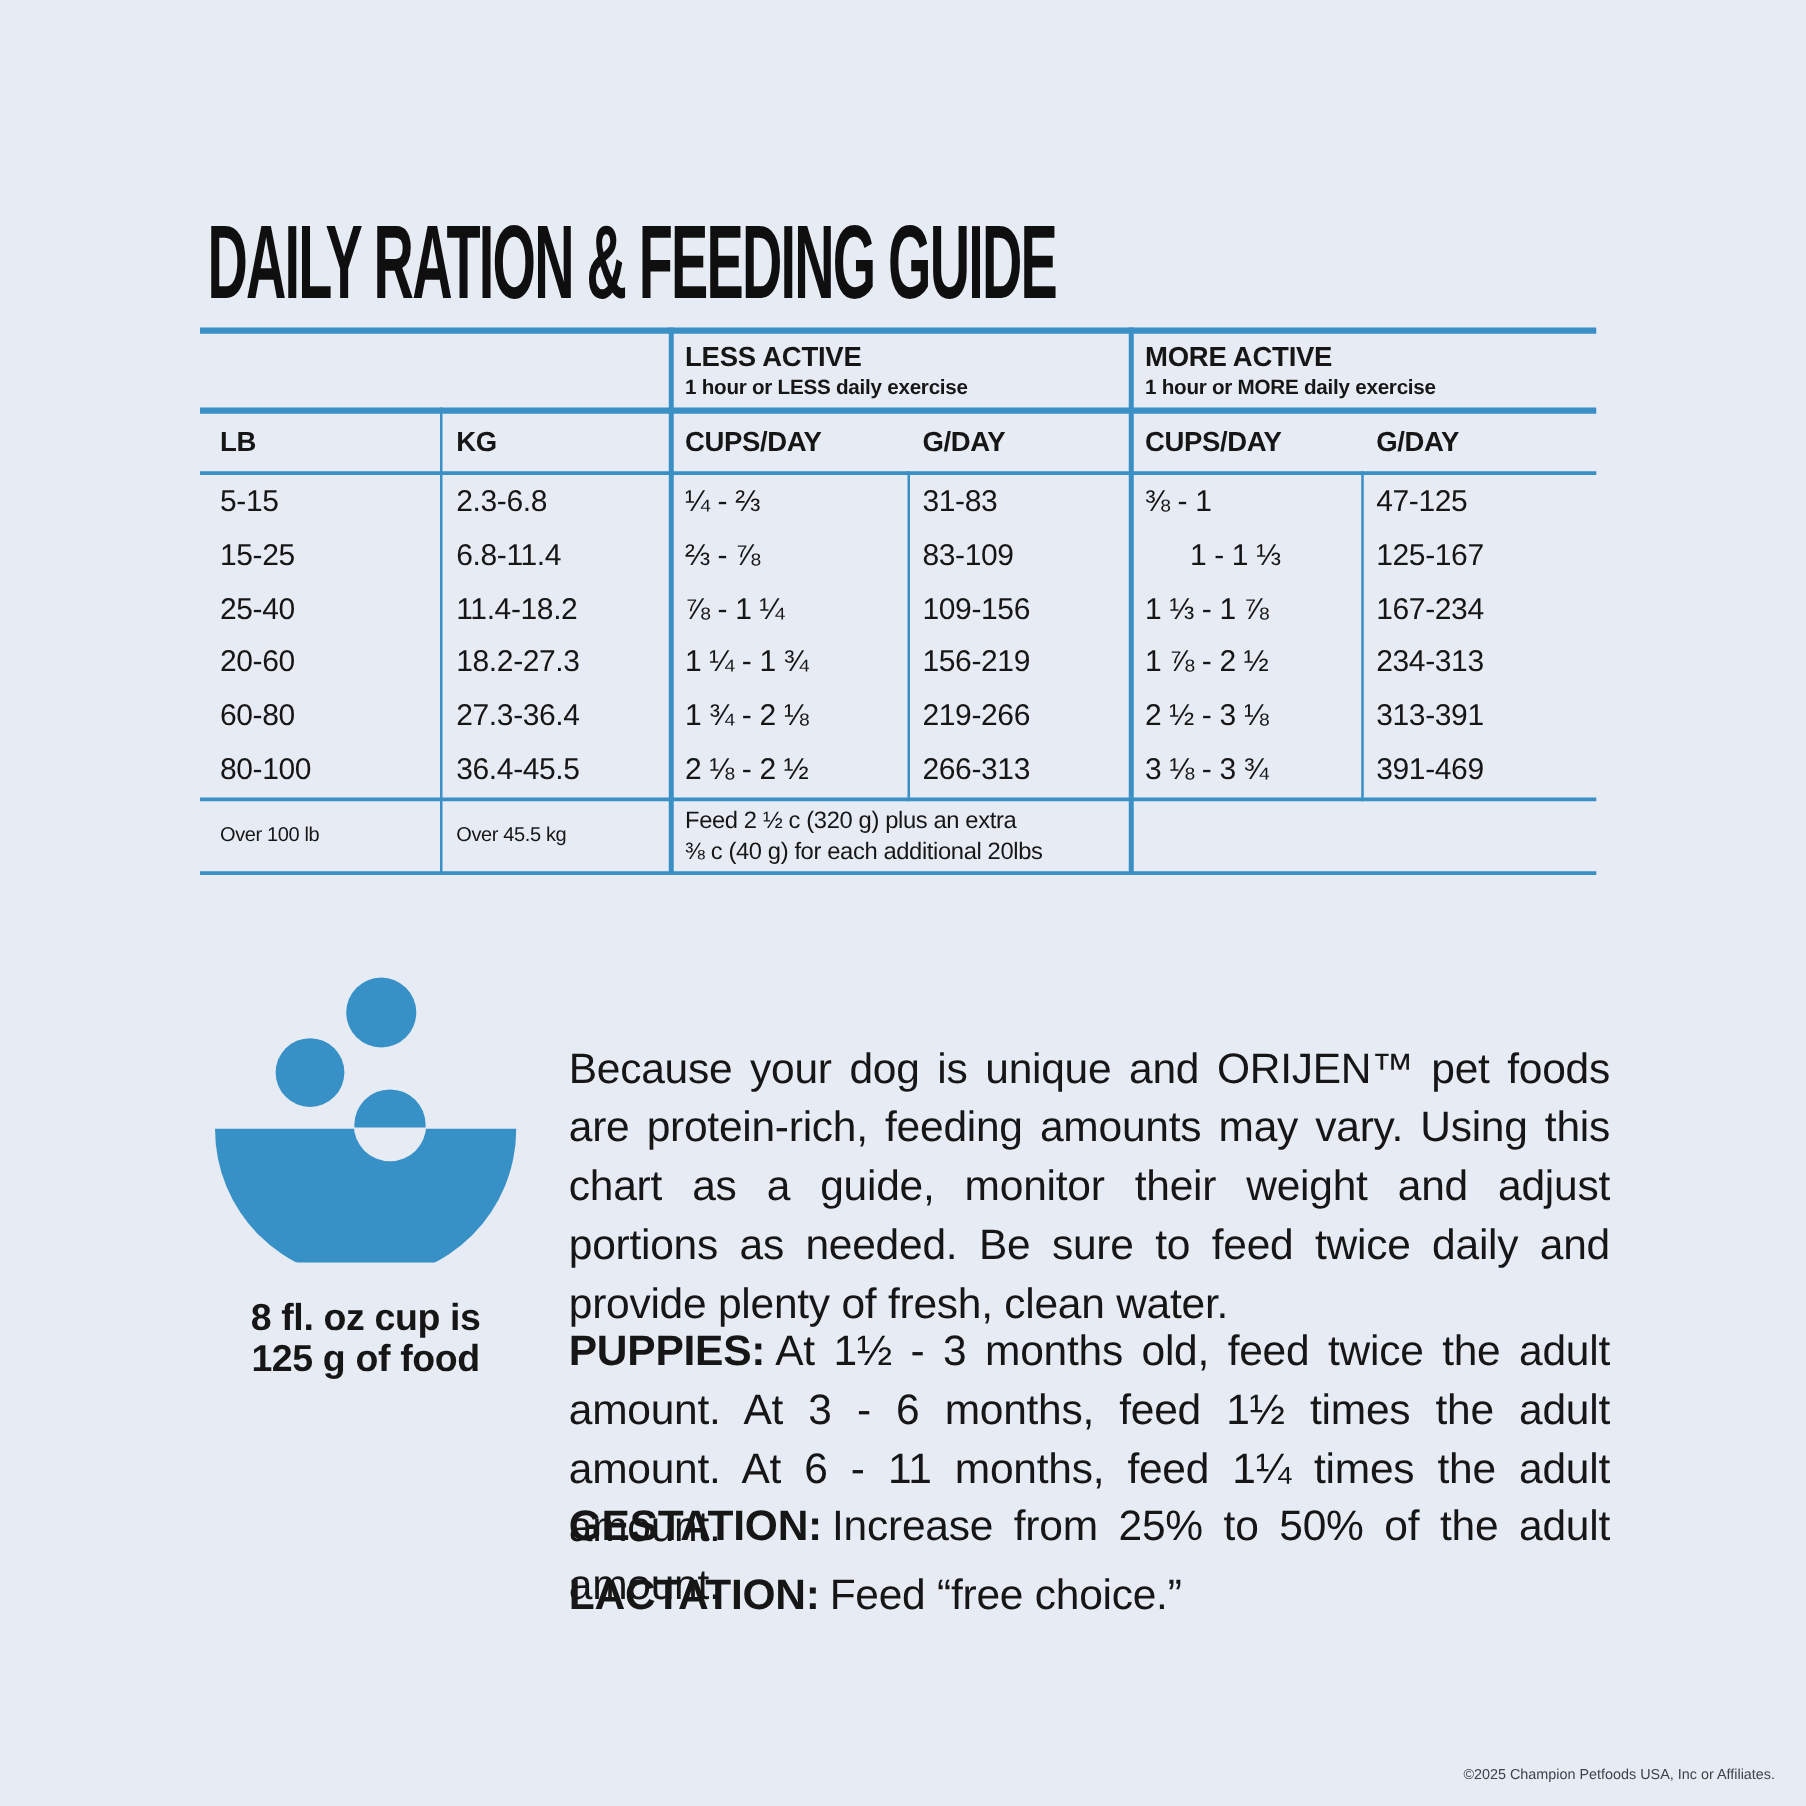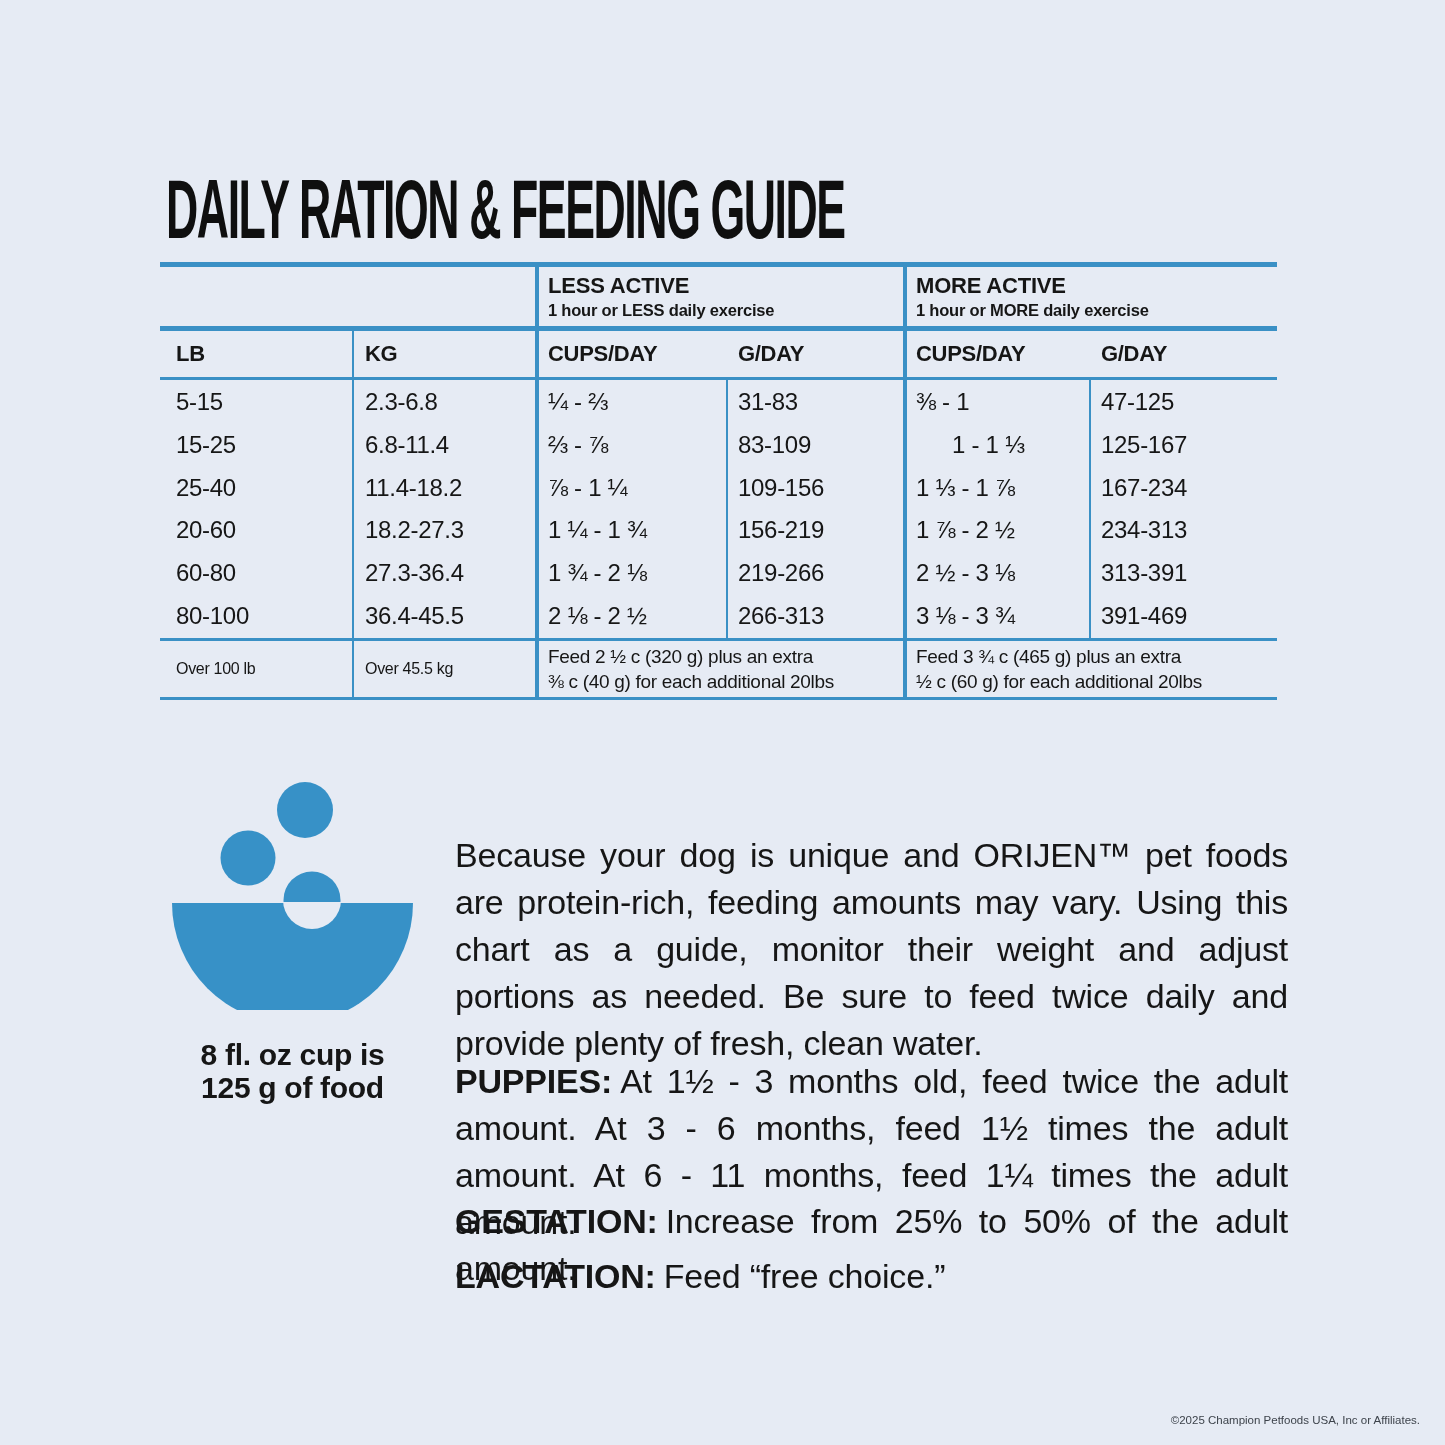--- a/index.html
+++ b/index.html
@@ -128,26 +128,20 @@
     <div class="cell d" style="left:941px;top:332px;height:43px;">391-469</div>
 
     <div class="cell ov" style="left:16px;top:379px;height:56px;">Over 100 lb</div>
     <div class="cell ov" style="left:205px;top:379px;height:56px;">Over 45.5 kg</div>
     <div class="cell" style="left:388px;top:379px;height:56px;width:345px;">
       <span class="feed">
         <span class="fl">Feed 2 ½ c (320 g) plus an extra</span>
         <span class="fl">⅜ c (40 g) for each additional 20lbs</span>
       </span>
     </div>
-    <div class="cell" style="left:756px;top:379px;height:56px;width:350px;">
-      <span class="feed">
-        <span class="fl">Feed 3 ¾ c (465 g) plus an extra</span>
-        <span class="fl">½ c (60 g) for each additional 20lbs</span>
-      </span>
-    </div>
   </div>
 
   <div class="bowl-wrap">
     <svg width="255" height="235" viewBox="0 0 255 235" xmlns="http://www.w3.org/2000/svg">
       <defs>
         <mask id="notch">
           <rect x="0" y="0" width="255" height="235" fill="#fff"></rect>
           <circle cx="147" cy="120" r="29" fill="#000"></circle>
         </mask>
         <clipPath id="bowlclip">

